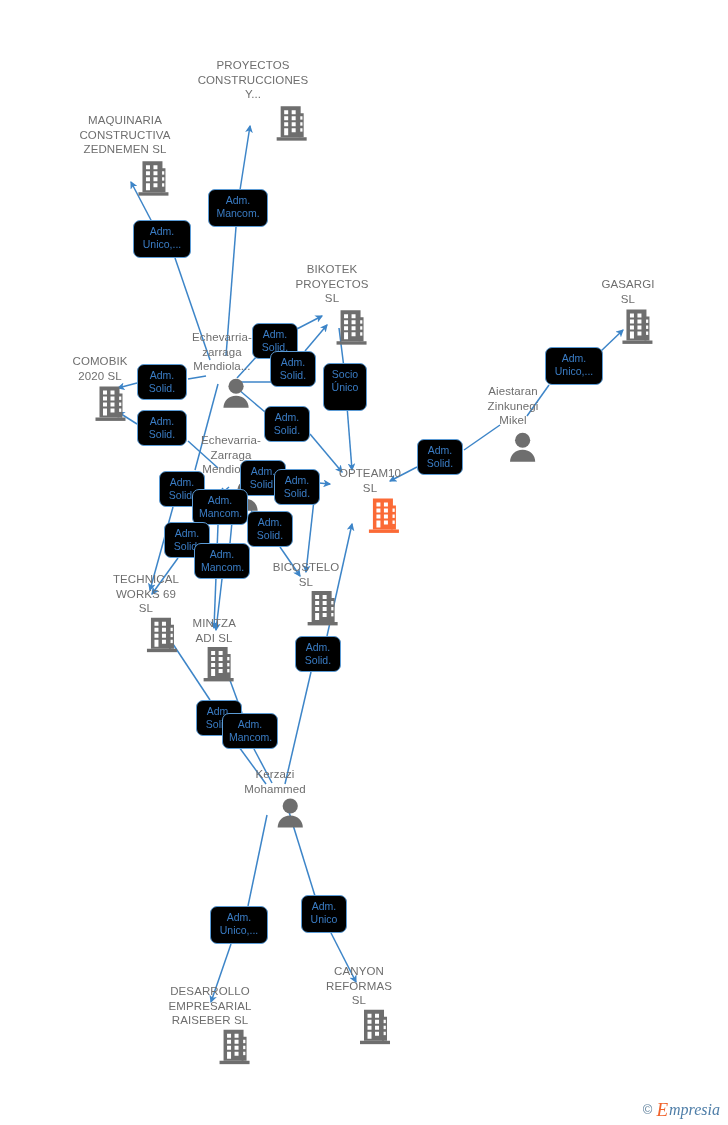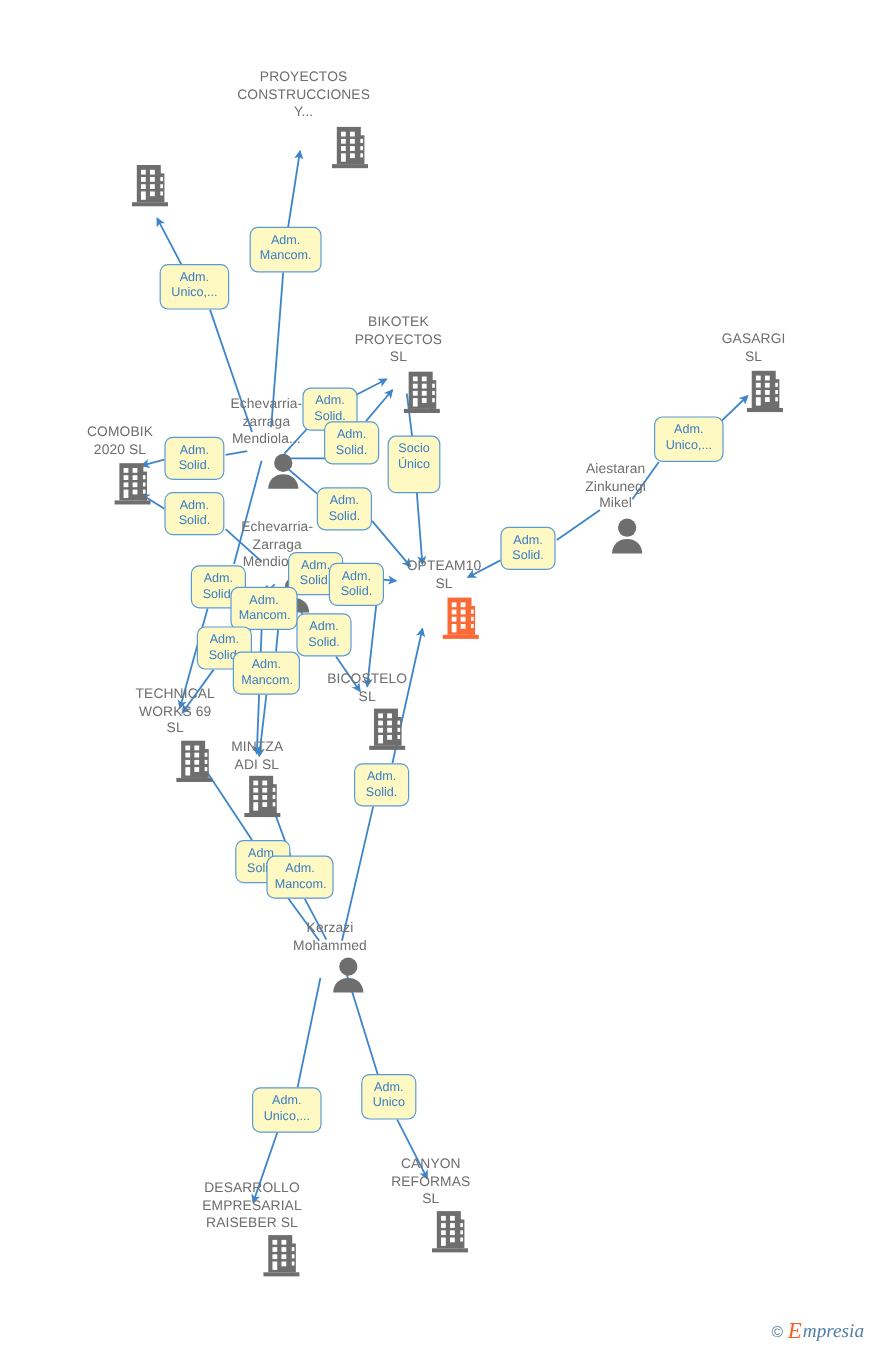--- a/index.html
+++ b/index.html
@@ -63,21 +63,21 @@
   .node.label-below .node-inner {
     flex-direction: column-reverse;
   }
   .node.label-below .node-label { margin-top: 3px; }
   .node.label-above .node-label { margin-bottom: 2px; }
 
   
   .rel {
     position: absolute;
     transform: translate(-50%, -50%);
-    background: #fef9c3;
+    background: #000000;
     border: 1.4px solid #5b9bd5;
     border-radius: 7px;
     color: #3a7cc4;
     font-size: 10.5px;
     line-height: 13px;
     text-align: center;
     padding: 4px 6px 16px 6px;
     white-space: pre-line;
     box-sizing: border-box;
   }
@@ -189,20 +189,23 @@
       <path d="M 231 944 L 211 1002" marker-end="url(#arrow)"></path>
 
       <path d="M 289 812 L 315 896"></path>
       <path d="M 331 933 L 356 982" marker-end="url(#arrow)"></path>
     </g>
   </svg>
 
   <div id="nodes">
       <div class="node label-above" style="left: 125px; top: 157px;">
         <div class="node-inner">
+          <div class="node-label">MAQUINARIA
+CONSTRUCTIVA
+ZEDNEMEN  SL</div>
           <span class="node-icon"><svg width="34" height="38" viewBox="0 0 34 38" aria-hidden="true">
               <rect x="6" y="2" width="20" height="31" fill="#6e6e6e"></rect>
               <rect x="24" y="9" width="5" height="24" fill="#6e6e6e"></rect>
               <rect x="2" y="33" width="30" height="3.4" fill="#6e6e6e"></rect>
               <g fill="#ffffff">
                 <rect x="9.5" y="6" width="4" height="4"></rect>
                 <rect x="17" y="6" width="4" height="4"></rect>
                 <rect x="9.5" y="12" width="4" height="4"></rect>
                 <rect x="17" y="12" width="4" height="4"></rect>
                 <rect x="9.5" y="18" width="4" height="4"></rect>

